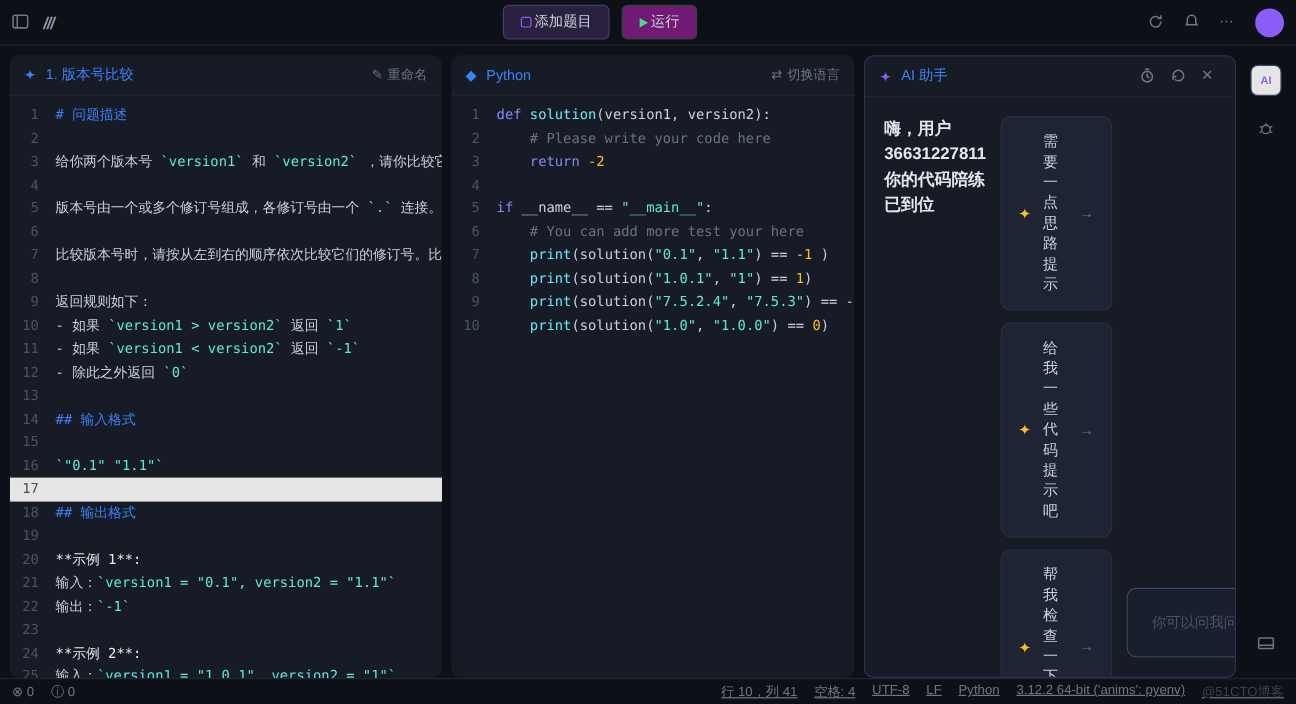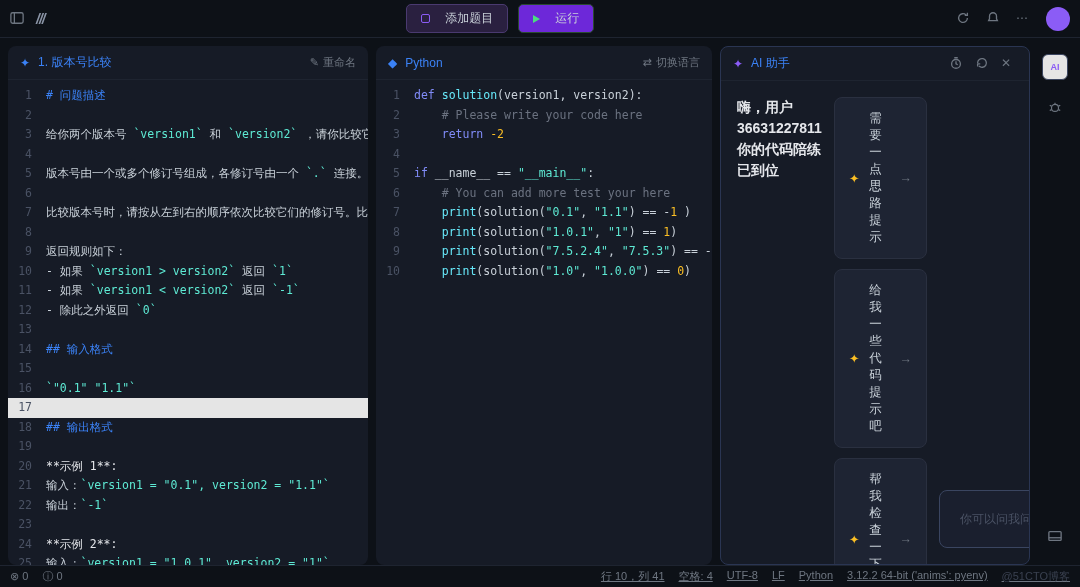--- a/index.html
+++ b/index.html
@@ -24,27 +24,27 @@
 }
 .top-left { display: flex; align-items: center; gap: 10px; }
 .logo { font-weight: bold; font-style: italic; color: #8b95a7; font-size: 14px; letter-spacing: -1px; }
 .top-center { flex: 1; display: flex; justify-content: center; gap: 10px; }
 .btn {
   padding: 5px 14px;
   border-radius: 5px;
   font-size: 12px;
   display: flex;
   align-items: center;
-  gap: 15px;
+  gap: 2px;
   cursor: pointer;
   border: 1px solid #2a3040;
   background: #1a1f2e;
 }
 .btn-primary { background: #2a2040; border-color: #4a3a70; }
-.btn-run { background: #6d28d9; border-color: #2a4a30; }
+.btn-run { background: #701a75; border-color: #2a4a30; }
 .top-right { display: flex; align-items: center; gap: 14px; }
 .icon-btn { width: 16px; height: 16px; cursor: pointer; color: #6e7681; }
 .avatar { width: 24px; height: 24px; border-radius: 50%; background: #8b5cf6; }
 
 .main { flex: 1; display: flex; gap: 8px; padding: 8px 8px 0 8px; overflow: hidden; }
 .panel { background: #161b26; border-radius: 8px; display: flex; flex-direction: column; overflow: hidden; }
 .panel-left { width: 360px; }
 .panel-mid { width: 336px; }
 .panel-right { flex: 1; border: 1px solid #2a3552; }
 

